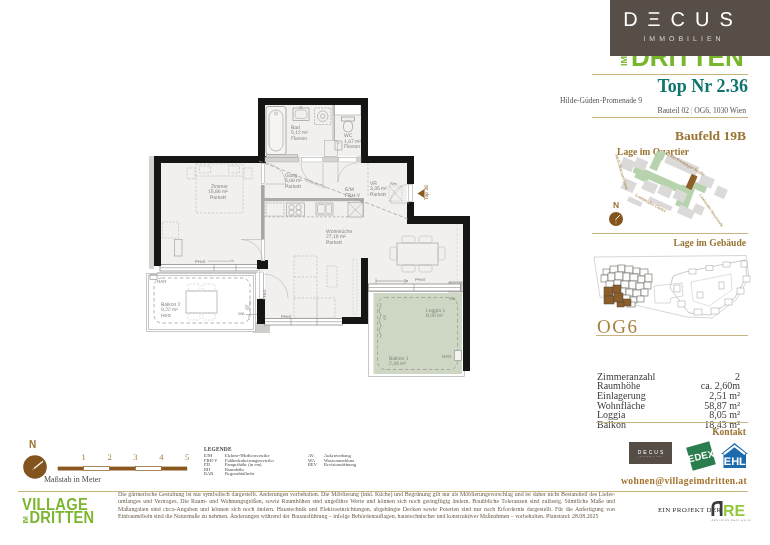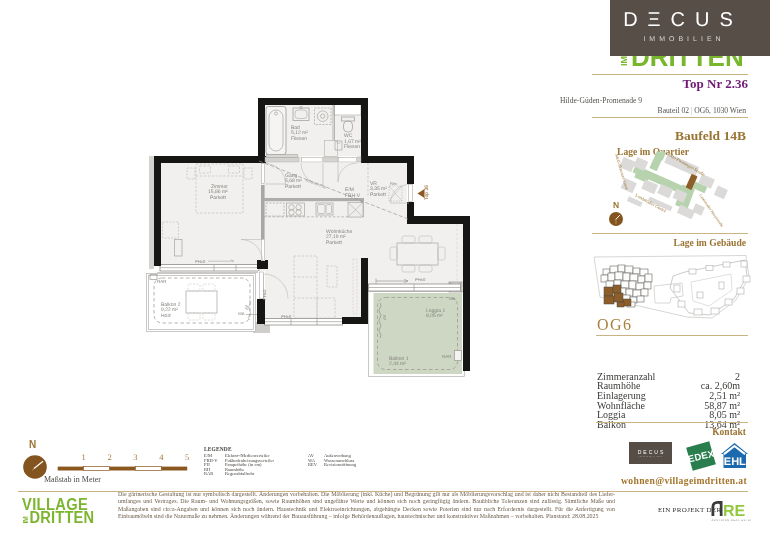--- a/index.html
+++ b/index.html
@@ -346,29 +346,29 @@
 
 <div class="abs" style="left:610px;top:0;width:162px;height:56px;background:#564e47;text-align:center;">
   <svg width="146" height="56" style="display:block">
     <text x="73" y="26" text-anchor="middle" font-family="Liberation Sans" font-size="20" letter-spacing="10" fill="#fff">DΞCUS</text>
     <text x="74" y="41" text-anchor="middle" font-family="Liberation Sans" font-size="7" letter-spacing="4" fill="#d9d5d1">IMMOBILIEN</text>
   </svg>
 </div>
 
 <div class="hr" style="left:592px;top:74px;width:156px;"></div>
 
-<div class="abs ser" style="left:560px;top:76px;width:188px;text-align:right;font-weight:bold;font-size:13px;color:#701a75;">Top Nr 2.36</div>
+<div class="abs ser" style="left:560px;top:76px;width:188px;text-align:right;font-weight:bold;font-size:18px;color:#0f766e;">Top Nr 2.36</div>
 
 <div class="abs ser" style="left:560px;top:96px;width:186px;text-align:left;font-size:7.6px;color:#55534f;">Hilde-Güden-Promenade 9</div>
 
 <div class="abs ser" style="left:560px;top:105.8px;width:186px;text-align:right;font-size:7.6px;color:#55534f;">Bauteil 02 <span style="color:#b0aca6">|</span> OG6, 1030 Wien</div>
 
 <div class="hr" style="left:592px;top:116.5px;width:156px;"></div>
 
-<div class="abs ser" style="left:560px;top:127.5px;width:186px;text-align:right;font-weight:bold;font-size:13.5px;color:#9a7433;">Baufeld 14B</div>
+<div class="abs ser" style="left:560px;top:127.5px;width:186px;text-align:right;font-weight:bold;font-size:13.5px;color:#9a7433;">Baufeld 19B</div>
 
 <div class="abs ser" style="left:560px;top:146px;width:186px;text-align:center;font-weight:bold;font-size:9.6px;color:#9a7433;">Lage im Quartier</div>
 
 <svg class="abs" style="left:605px;top:146px;will-change:transform" width="160" height="94" viewBox="0 0 160 94">
 <g id="QMAP">
 
 <rect transform="rotate(24 57.4 35.3)" x="26.4" y="31.3" width="62" height="8" fill="#b7d3ae"></rect>
 <rect transform="rotate(24 51.9 15)" x="47.9" y="5.5" width="8" height="19" fill="#b7d3ae"></rect>
 <rect transform="rotate(24 57 9.5)" x="54.5" y="5.0" width="5" height="9" fill="#b7d3ae"></rect>
 <rect transform="rotate(20 80 51)" x="73.5" y="40.0" width="13" height="22" fill="#b7d3ae"></rect>
@@ -474,31 +474,31 @@
         <rect x="23" y="33" width="8" height="8"></rect>
         <rect x="14" y="44" width="10" height="8"></rect>
         <rect x="24" y="41" width="9" height="9"></rect>
         <rect x="33" y="47" width="8" height="7"></rect>
         <rect x="27" y="50" width="7" height="5"></rect>
 </g>
     </g>
 
 </svg>
 
-<div class="abs ser" style="left:597px;top:316px;font-size:16px;letter-spacing:1.5px;color:#a8823d;">OG6</div>
+<div class="abs ser" style="left:597px;top:316px;font-size:19px;letter-spacing:1.5px;color:#a8823d;">OG6</div>
 
 <div class="hr" style="left:596px;top:335px;width:152px;"></div>
 
 <div class="abs ser" style="left:597px;top:343.5px;width:143px;font-size:10px;line-height:9.7px;color:#3b3a37;margin-top:28px;">
   <div><span>Zimmeranzahl</span><span style="float:right">2</span></div>
   <div><span>Raumhöhe</span><span style="float:right">ca. 2,60m</span></div>
   <div><span>Einlagerung</span><span style="float:right">2,51 m²</span></div>
   <div><span>Wohnfläche</span><span style="float:right">58,87 m²</span></div>
   <div><span>Loggia</span><span style="float:right">8,05 m²</span></div>
-  <div><span>Balkon</span><span style="float:right">13,64 m²</span></div>
+  <div><span>Balkon</span><span style="float:right">18,43 m²</span></div>
 </div>
 
 <div class="hr" style="left:596px;top:421.5px;width:152px;"></div>
 
 <div class="abs ser" style="left:560px;top:426.5px;width:186px;text-align:right;font-weight:bold;font-size:9.5px;color:#9a7433;">Kontakt</div>
 
 <div class="abs" style="left:629px;top:442px;width:43px;height:22px;background:#554d46;text-align:center;">
   <div style="margin-top:7px;color:#fff;font-size:5px;letter-spacing:2px;text-indent:2px;">DECUS</div>
   <div style="color:#aaa49e;font-size:2.5px;letter-spacing:1px;">IMMOBILIEN</div>
 </div>

